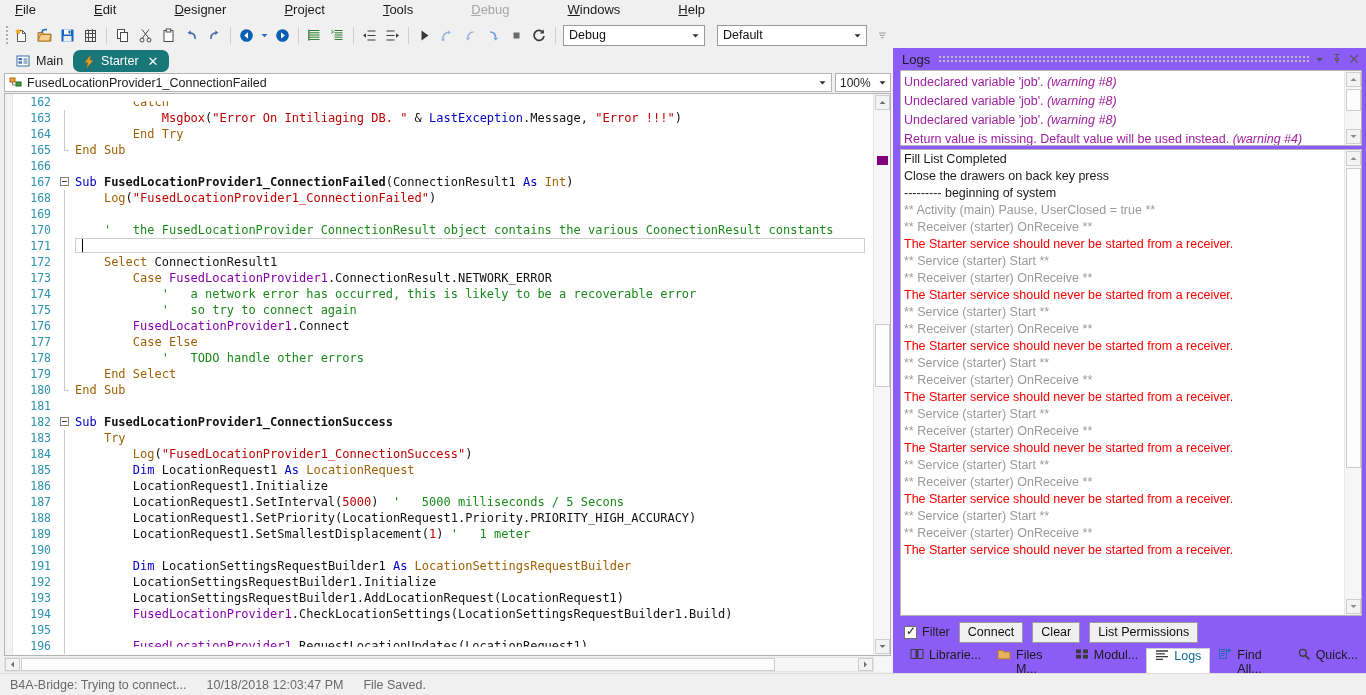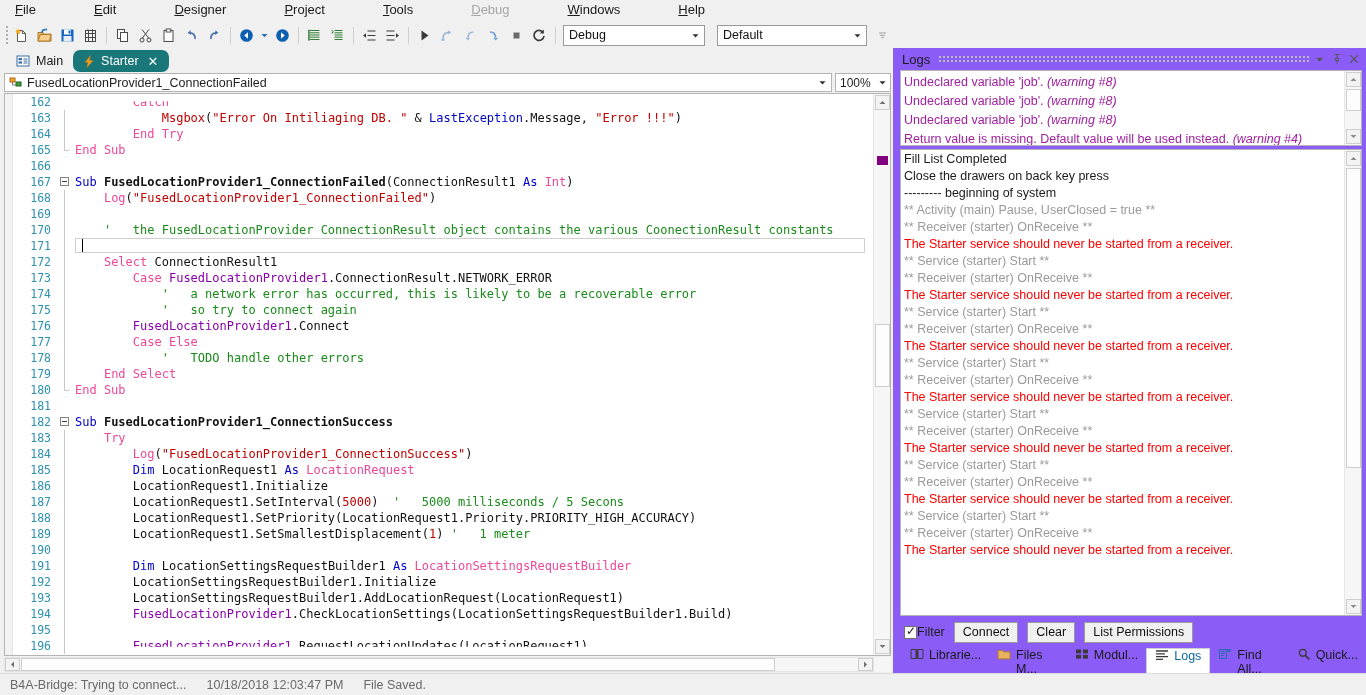--- a/index.html
+++ b/index.html
@@ -68,21 +68,21 @@
           font-family:"DejaVu Sans Mono", monospace; font-size:12px; }
   .lnum { width:46px; flex:none; text-align:right; padding-right:8px; color:#2b91af; font-size:11.5px; }
   .fold { width:14px; flex:none; position:relative; }
   .fold .box { position:absolute; left:1px; top:3px; width:9px; height:9px; border:1px solid #808080; background:#fff; }
   .fold .box:before { content:""; position:absolute; left:1px; top:3px; width:5px; height:1px; background:#404040; }
   .fold .vline { position:absolute; left:5px; top:0; bottom:0; width:1px; background:#c8c8c8; }
   .fold .endline { position:absolute; left:5px; top:0; height:8px; width:1px; background:#c8c8c8; }
   .fold .endline:after { content:""; position:absolute; left:0; top:8px; width:5px; height:1px; background:#c8c8c8; }
   .ctext { flex:1; padding-left:2px; }
   .kw   { color:#0000c8; }
-  .kw2  { color:#ec4899; }
+  .kw2  { color:#a16207; }
   .str  { color:#c00000; }
   .com  { color:#1a8b1a; }
   .obj  { color:#8800aa; }
   .num  { color:#c00000; }
   .pl   { color:#111; }
   .caretline { position:relative; }
   .caretbox { position:absolute; left:62px; right:8px; top:0; height:15px; border:1px solid #cfcfcf; background:#fff; }
   .caret { position:absolute; left:69px; top:1px; width:1px; height:13px; background:#000; }
 
   
@@ -120,21 +120,21 @@
   .lline.gray { color:#9a9a9a; }
   .lline.err { color:#ff0000; }
 
   .panel-sb { width:17px; background:#f6f6f6; border-left:1px solid #e8e8e8; flex:none; position:relative; }
   .panel-sb .btn { position:absolute; left:1px; width:15px; height:15px; border:1px solid #cdcdcd; background:#f3f3f3;
                    display:flex; align-items:center; justify-content:center; }
   .panel-sb .btn.up { top:1px; } .panel-sb .btn.dn { bottom:1px; }
   .panel-sb .thumb { position:absolute; left:1px; width:15px; border:1px solid #cdcdcd; background:#fdfdfd; }
 
   .logs-ctrl { height:32px; display:flex; align-items:center; gap:9px; padding:0 6px 0 8px; flex:none; }
-  .cb-wrap { display:flex; align-items:center; }
+  .cb-wrap { display:flex; align-items:center; gap:5px; }
   .cbox { width:13px; height:13px; border:1px solid #707070; background:#fff; position:relative; }
   .cbox:after { content:"\2713"; position:absolute; left:1px; top:-3px; font-size:12px; color:#222; }
   .cb-label { font-size:12.5px; }
   .pbtn { height:21px; border:1px solid #9a9a9a; background:#f0f0f0; font-size:12.5px; padding:0 8px;
           display:flex; align-items:center; color:#111; cursor:default; }
 
   
   .dock { height:25px; display:flex; align-items:stretch; flex:none; padding-left:6px; }
   .dtab { display:flex; gap:5px; padding:0 8px; font-size:12.5px; color:#1a1a1a; cursor:default; }
   .dtab.active { background:#fff; border:1px solid #cfcfcf; border-bottom:none; color:#0b6a9b; }

